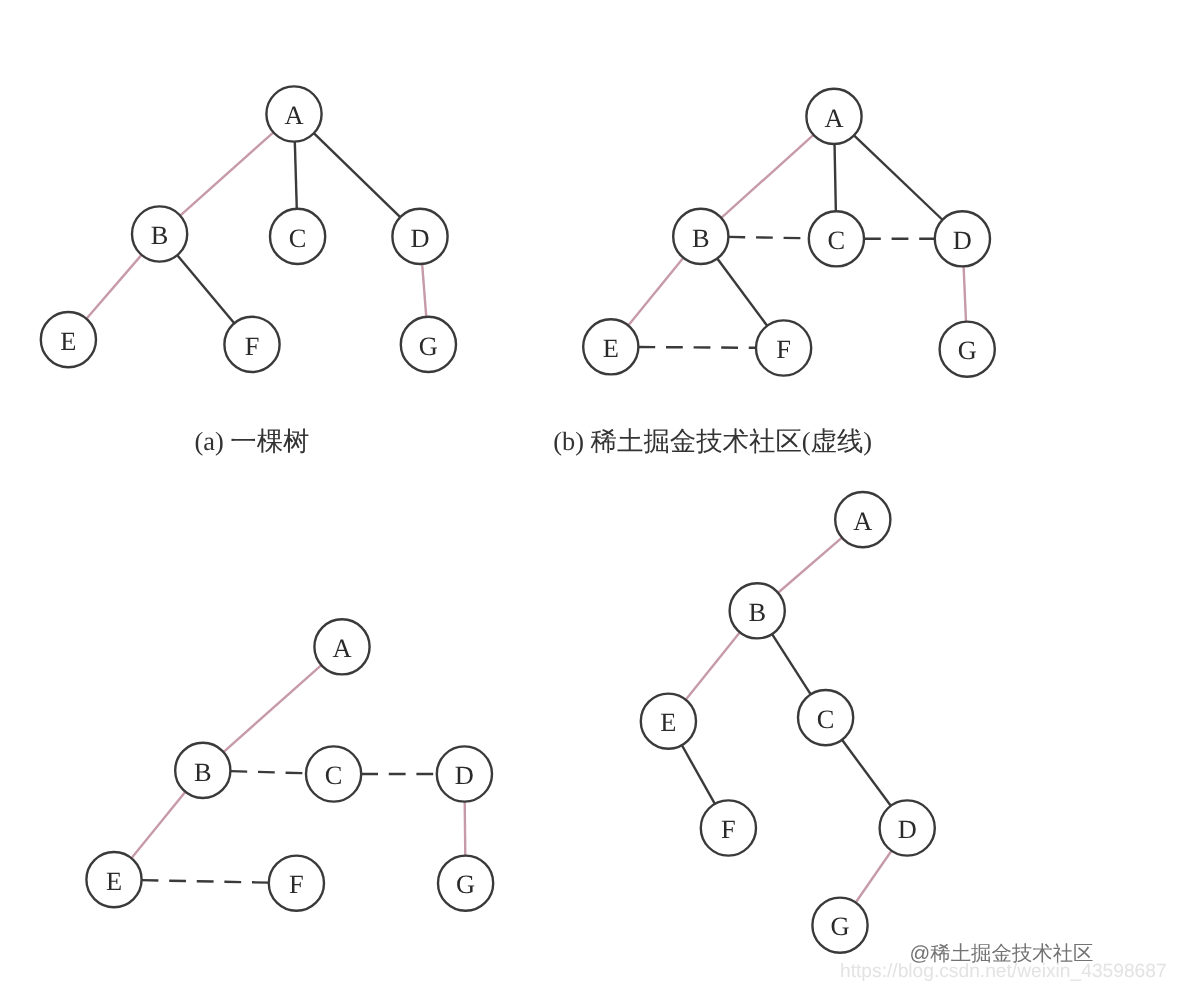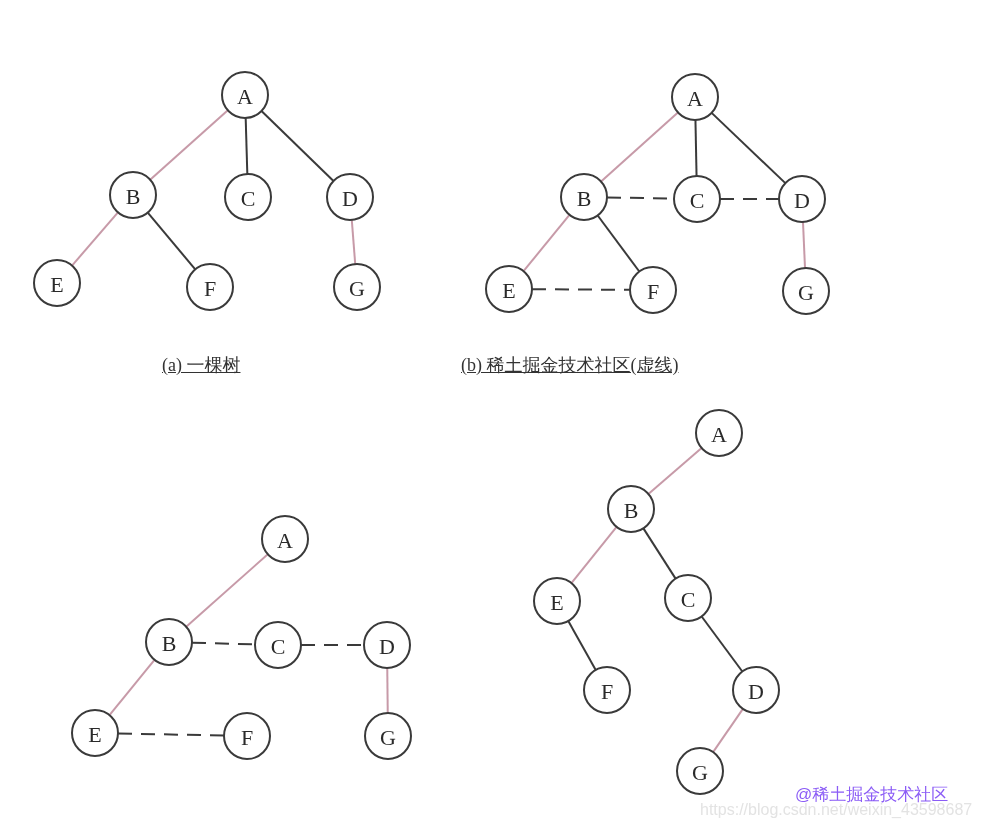--- a/index.html
+++ b/index.html
@@ -5,22 +5,22 @@
   html, body { margin:0; padding:0; background:#ffffff; }
   body { width:982px; height:827px; position:relative; overflow:hidden;
          font-family:"Liberation Serif", serif; }
   svg.diagram { position:absolute; left:0; top:0; }
   .node circle { fill:#ffffff; stroke:#3a3a3a; stroke-width:2; }
   .node text { font-family:"Liberation Serif", serif; font-size:22px; fill:#2a2a2a;
                text-anchor:middle; dominant-baseline:central; }
   .edge-solid { stroke:#3a3a3a; stroke-width:2; fill:none; }
   .edge-pink  { stroke:#c79aa8; stroke-width:2; fill:none; }
   .edge-dash  { stroke:#3a3a3a; stroke-width:2; fill:none; stroke-dasharray:14 9; }
-  .caption { position:absolute; font-family:"Liberation Serif", serif; font-size:18px; color:#333; white-space:nowrap;text-decoration:underline; }
-  .wm1 { position:absolute; left:795px; top:783px; font-family:"Liberation Sans", sans-serif; font-size:17px; color:#8b5cf6; }
+  .caption { position:absolute; font-family:"Liberation Serif", serif; font-size:22px; color:#333; white-space:nowrap; }
+  .wm1 { position:absolute; left:758px; top:783px; font-family:"Liberation Sans", sans-serif; font-size:17px; color:#737373; }
   .wm2 { position:absolute; left:700px; top:801px; font-family:"Liberation Sans", sans-serif; font-size:16px; color:#e3e3e3; }
 </style>
 </head>
 <body>
 
 <svg class="diagram" id="diagram" width="982" height="827" viewBox="0 0 982 827" xmlns="http://www.w3.org/2000/svg">
     <g>
       <line x1="227.84343378260397" y1="110.3183626941036" x2="150.15656621739603" y2="179.6816373058964" class="edge-pink"></line>
       <line x1="245.67617818684354" y1="117.99005835268012" x2="247.32382181315646" y2="174.0099416473199" class="edge-solid"></line>
       <line x1="261.4974257597622" y1="111.02607073805473" x2="333.5025742402378" y2="180.97392926194527" class="edge-solid"></line>

